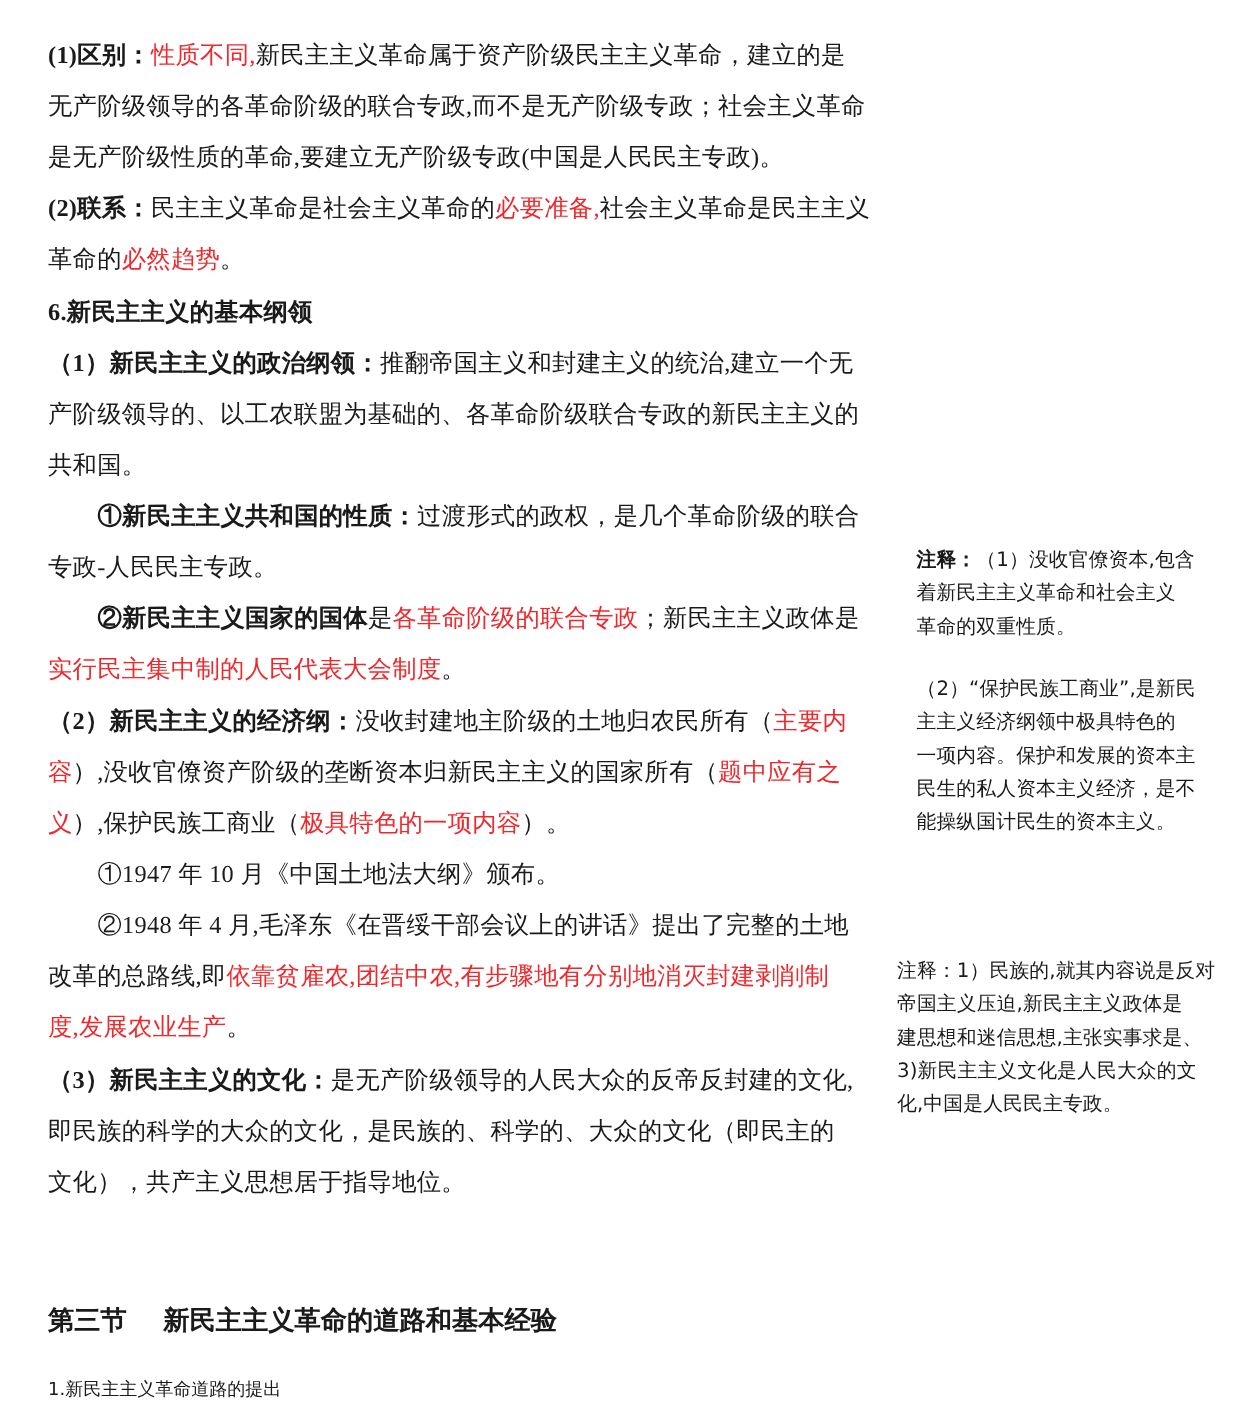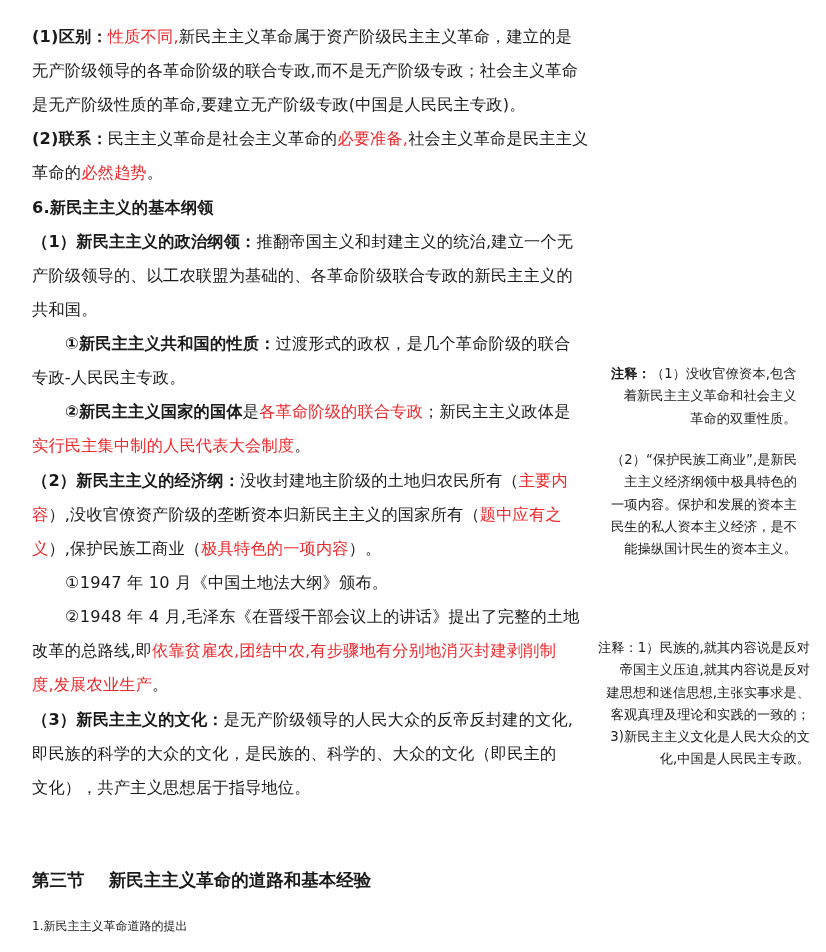--- a/index.html
+++ b/index.html
@@ -1,22 +1,22 @@
 <!DOCTYPE html>
 <html><head>
 <meta charset="utf-8">
 <style>
   html, body { margin:0; padding:0; background:#ffffff; }
   body { width:826px; height:952px; position:relative; overflow:hidden;
          font-family:"DejaVu Sans","Liberation Sans",sans-serif; color:#1a1a1a; }
   .main { position:absolute; left:32px; top:20px; width:560px; }
-  .line { position:absolute; left:0; white-space:nowrap; font-size:16.2px; line-height:22px; letter-spacing:0.2px; }
+  .line { position:absolute; left:0; white-space:nowrap; font-size:16.2px; line-height:22px; letter-spacing:0.2px;font-family:Liberation Serif, serif; }
   .b { font-weight:bold; }
   .r { color:#f0282c; }
-  .note { position:absolute; font-size:13.2px; line-height:22.3px; color:#1a1a1a; white-space:nowrap; letter-spacing:0.1px;text-align:right; }
+  .note { position:absolute; font-size:13.2px; line-height:22.3px; color:#1a1a1a; white-space:nowrap; letter-spacing:0.1px; }
   .h-section { position:absolute; left:32px; top:868px; font-size:17.5px; font-weight:bold; white-space:pre; }
   .h-sub { position:absolute; left:32px; top:918px; font-size:12px; white-space:nowrap; }
 </style>
 </head>
 <body>
 
 <div class="main">
   <div class="line" style="top:6px">
     <span class="b">(1)区别：</span><span class="r">性质不同,</span><span>新民主主义革命属于资产阶级民主主义革命，建立的是</span>
   </div>
@@ -86,21 +86,20 @@
 <div class="note" style="left:611px; top:449px">
   <div>（2）“保护民族工商业”,是新民</div>
   <div>主主义经济纲领中极具特色的</div>
   <div>一项内容。保护和发展的资本主</div>
   <div>民生的私人资本主义经济，是不</div>
   <div>能操纵国计民生的资本主义。</div>
 </div>
 
 <div class="note" style="left:598px; top:637px">
   <div>注释：1）民族的,就其内容说是反对</div>
-  <div>帝国主义压迫,就其内容说是反对</div>
+  <div>帝国主义压迫,新民主主义政体是</div>
   <div>建思想和迷信思想,主张实事求是、</div>
-  <div>客观真理及理论和实践的一致的；</div>
   <div>3)新民主主义文化是人民大众的文</div>
   <div>化,中国是人民民主专政。</div>
 </div>
 
 <div class="h-section">第三节    新民主主义革命的道路和基本经验</div>
 <div class="h-sub">1.新民主主义革命道路的提出</div>
 
 </body></html>

